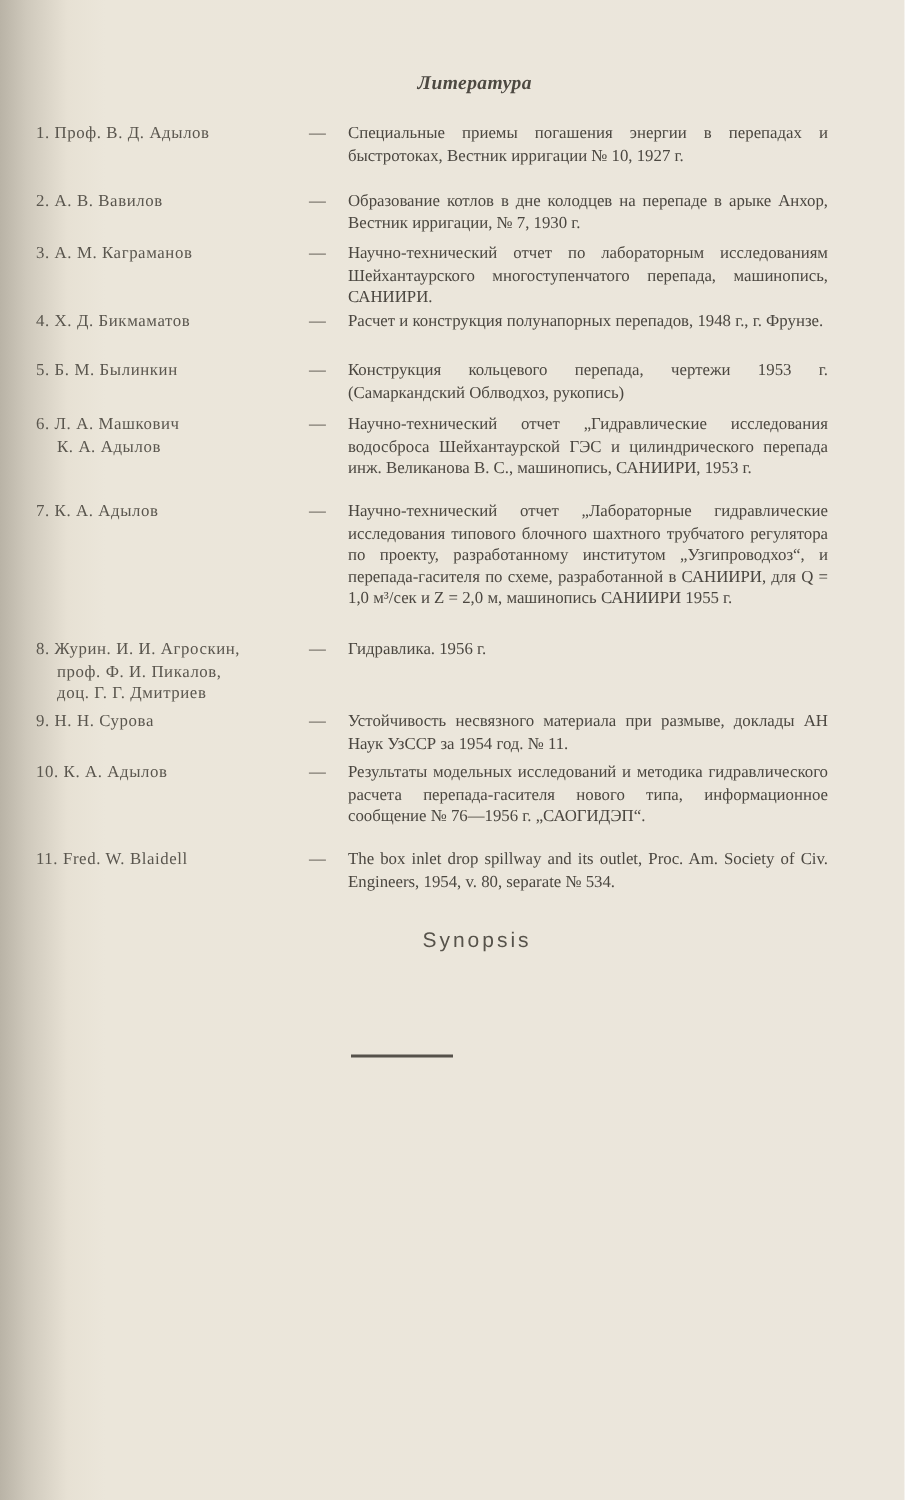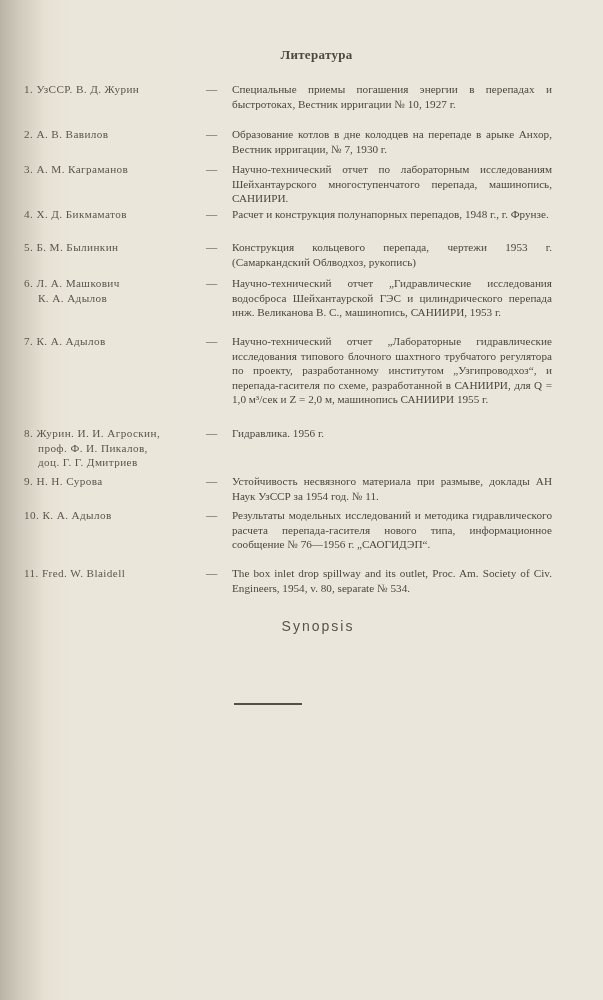--- a/index.html
+++ b/index.html
@@ -6,21 +6,21 @@
   body {
     width:603px; height:1000px; overflow:hidden; position:relative;
     background: linear-gradient(90deg, #b9b3a6 0px, #cfc9bc 18px, #e7e1d4 45px, #ebe6da 70px, #ebe6dc 100%);
     font-family: "Liberation Serif", serif;
     color:#4a4640;
   }
   .page { position:absolute; inset:0; }
   .heading {
     position:absolute; left:0; width:603px; top:47px; text-align:center;
     font-family:"Liberation Serif", serif; font-size:13px; font-weight:bold; color:#4d4942;
-    padding-left:30px; box-sizing:border-box; letter-spacing:0.3px;
+    padding-left:30px; box-sizing:border-box; letter-spacing:0.3px;font-style:italic;
   }
   .ref { position:absolute; left:24px; width:540px; font-size:11.2px; line-height:14.6px; }
   .ref .author {
     position:absolute; left:0; top:0; width:178px; color:#5a564e;
     font-family:"Liberation Serif", serif; letter-spacing:0.4px;
   }
   .ref .dash { position:absolute; left:182px; top:0; color:#4d4942; }
   .ref .title {
     position:absolute; left:208px; top:0; width:320px; text-align:justify; color:#4b4740;
   }
@@ -41,21 +41,21 @@
 </head>
 <body>
 
 <div class="page">
   <div class="heading">Литература</div>
 
   <div id="refs">
     <div class="ref" style="top:82px">
       <div class="author">
         <span>1.</span>
-        <span>УзССР. В. Д. Журин</span>
+        <span>Проф. В. Д. Адылов</span>
       </div>
       <span class="dash">—</span>
       <div class="title">Специальные приемы погашения энергии в перепадах и быстротоках, Вестник ирригации № 10, 1927 г.</div>
     </div>
 
     <div class="ref" style="top:127px">
       <div class="author">
         <span>2.</span>
         <span>А. В. Вавилов</span>
       </div>

